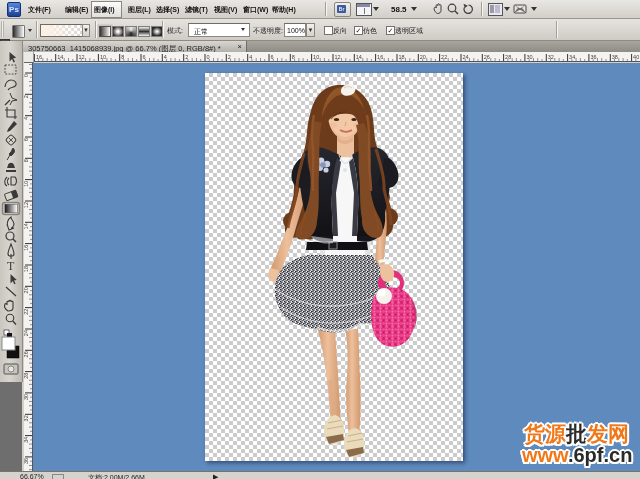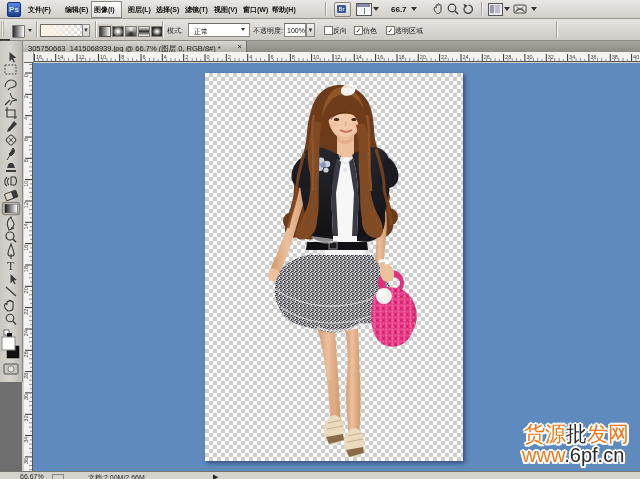--- a/index.html
+++ b/index.html
@@ -16,21 +16,21 @@
 .cbx{position:absolute;top:7px;width:7px;height:7px;background:#fff;border:1px solid #77736b;font-size:7px;line-height:7px;text-align:center;color:#222;}
 #tabbar{left:0;top:41px;width:640px;height:11px;background:linear-gradient(#a8a49e,#8f8b85);}
 #doctab{position:absolute;left:22px;top:0px;width:224px;height:11px;background:linear-gradient(#d9d6d1,#b4b0aa);border-right:1px solid #6f6b65;font-size:7.5px;color:#222;white-space:nowrap;overflow:hidden;}
 #rulcorner{left:24px;top:52px;width:9px;height:10px;background:#eceae7;border-right:1px solid #999;border-bottom:1px solid #666;}
 #toolbar{left:0;top:41px;width:22px;height:341px;background:linear-gradient(90deg,#cac6c0,#d8d5cf 45%,#bcb8b2);border-right:1px solid #8e8a82;}
 #toolbelow{left:0;top:382px;width:22px;height:97px;background:#6e6e6e;}
 #canvas{left:33px;top:63px;width:607px;height:408px;background:#5e8abd;overflow:hidden;}
 #statusbar{left:0;top:471px;width:640px;height:8px;background:#d6d3cd;border-top:1px solid #77736d;font-size:7px;color:#222;overflow:hidden;}
 #doc{position:absolute;left:172px;top:10px;width:258px;height:388px;background:
  repeating-conic-gradient(#cccccc 0% 25%, #ffffff 0% 50%) 0 0/8px 8px;box-shadow:2px 2px 4px rgba(0,0,40,.45);}
-.wm{position:absolute;font-weight:normal;white-space:nowrap;
+.wm{position:absolute;font-weight:bold;white-space:nowrap;
  text-shadow:-1.5px -1.5px 0 #fff,1.5px -1.5px 0 #fff,-1.5px 1.5px 0 #fff,1.5px 1.5px 0 #fff,0 -2px 0 #fff,0 2px 0 #fff,-2px 0 0 #fff,2px 0 0 #fff;}
 </style></head>
 <body>
 
 <div class="abs" id="menubar">
   <div class="abs" id="pslogo">Ps</div>
   <div class="mi" style="left:28px;">文件(F)</div>
   <div class="mi" style="left:65px;">编辑(E)</div>
   <div class="abs" style="left:91px;top:1px;width:29px;height:15px;background:linear-gradient(#fdfdfc,#e2e0dc);border:1px solid #8a8680;"></div>
   <div class="mi" style="left:94px;">图像(I)</div>
@@ -44,21 +44,21 @@
 
   <div class="abs" style="left:334px;top:2px;width:15px;height:13px;background:linear-gradient(#f0efed,#d8d5d0);border:1px solid #8a867e;border-radius:2px;">
     <div style="position:absolute;left:2px;top:2px;width:9px;height:8px;background:#3a5a9c;border-radius:1px;color:#fff;font-size:6px;line-height:8px;text-align:center;">Br</div>
   </div>
 
   <div class="abs" style="left:356px;top:3px;width:14px;height:11px;border:1px solid #555;background:#f5f5f5;">
     <div style="position:absolute;left:0px;top:0px;width:13px;height:3px;background:#88a;"></div>
     <div style="position:absolute;left:7px;top:4px;width:6px;height:6px;border-left:1px solid #777;"></div>
   </div>
   <div class="abs" style="left:373px;top:7px;width:0;height:0;border-left:3px solid transparent;border-right:3px solid transparent;border-top:4px solid #333;"></div>
-  <div class="mi" style="left:391px;font-size:8px;">66.7</div>
+  <div class="mi" style="left:391px;font-size:8px;">58.5</div>
   <div class="abs" style="left:411px;top:7px;width:0;height:0;border-left:3px solid transparent;border-right:3px solid transparent;border-top:4px solid #333;"></div>
 
   <svg class="abs" style="left:431px;top:2px;" width="50" height="14" viewBox="0 0 50 14">
     <path d="M5.5 11 C3.5 9.5 2.5 7 3.5 5.5 C4.2 4.8 5 5.2 5.2 6 L5.2 3.5 C5.2 2.4 6.8 2.4 6.8 3.5 L6.8 2.6 C6.8 1.5 8.4 1.5 8.4 2.6 L8.4 3.2 C8.6 2.4 10 2.5 10 3.5 L10 8.5 C10 10.5 8.5 11.5 6.5 11.5 Z" fill="none" stroke="#3d3d3d" stroke-width="1"></path>
     <circle cx="21" cy="6" r="3.8" fill="none" stroke="#3d3d3d" stroke-width="1.2"></circle>
     <line x1="24" y1="9" x2="27" y2="12" stroke="#3d3d3d" stroke-width="1.4"></line>
     <path d="M37.5 3 A4.2 4.2 0 1 1 33.5 5.2" fill="none" stroke="#3d3d3d" stroke-width="1.2"></path>
     <path d="M32.5 1.8 L33.8 6 L36.8 3.8 Z" fill="#3d3d3d"></path>
   </svg>
   <div class="sep" style="left:481px;top:2px;height:14px;"></div>

